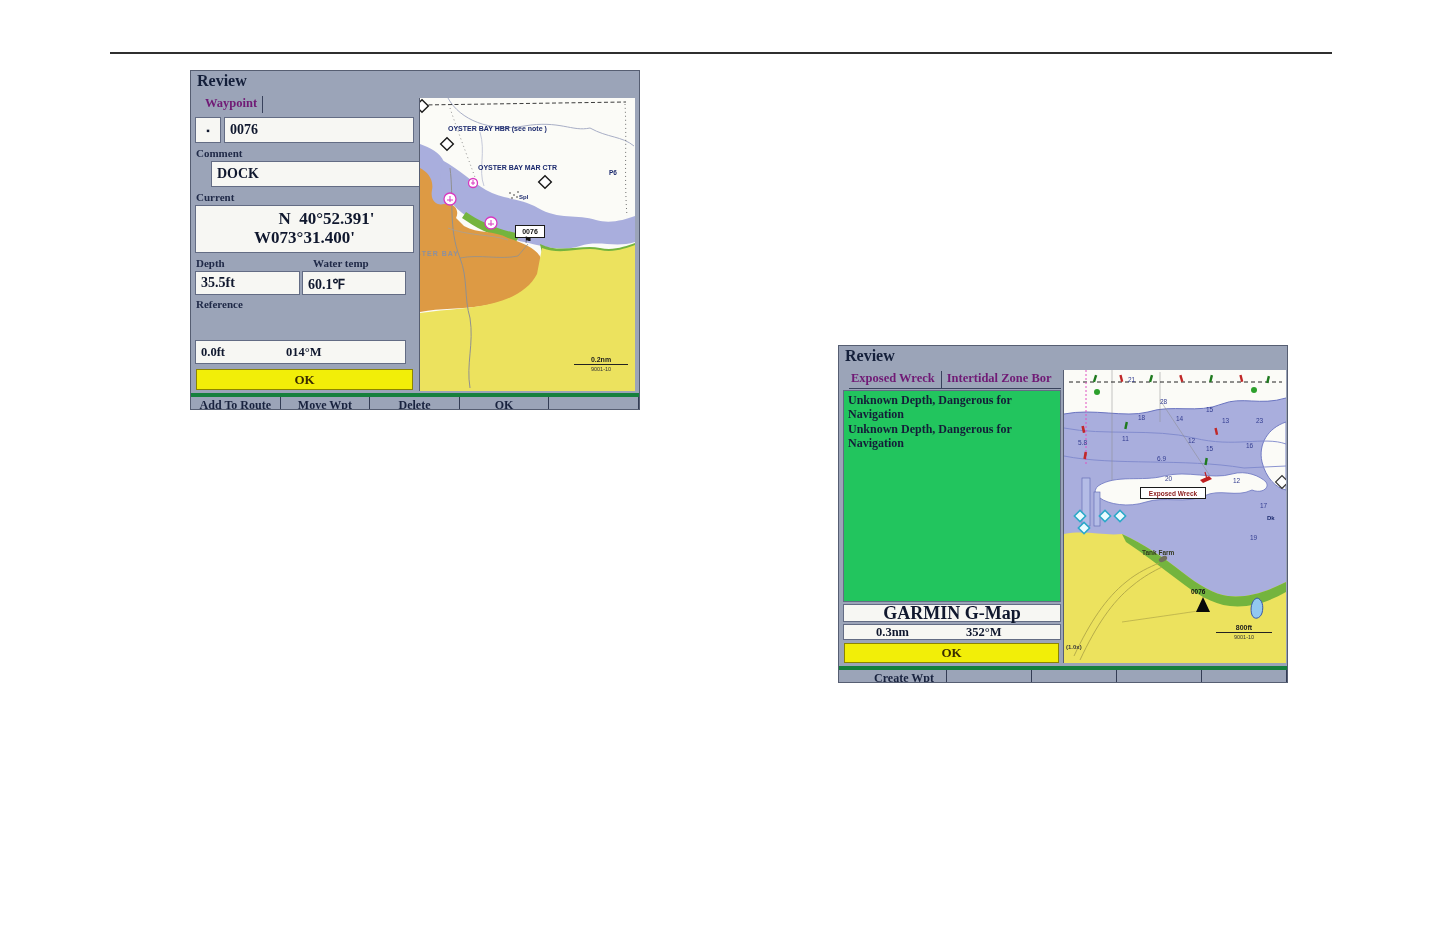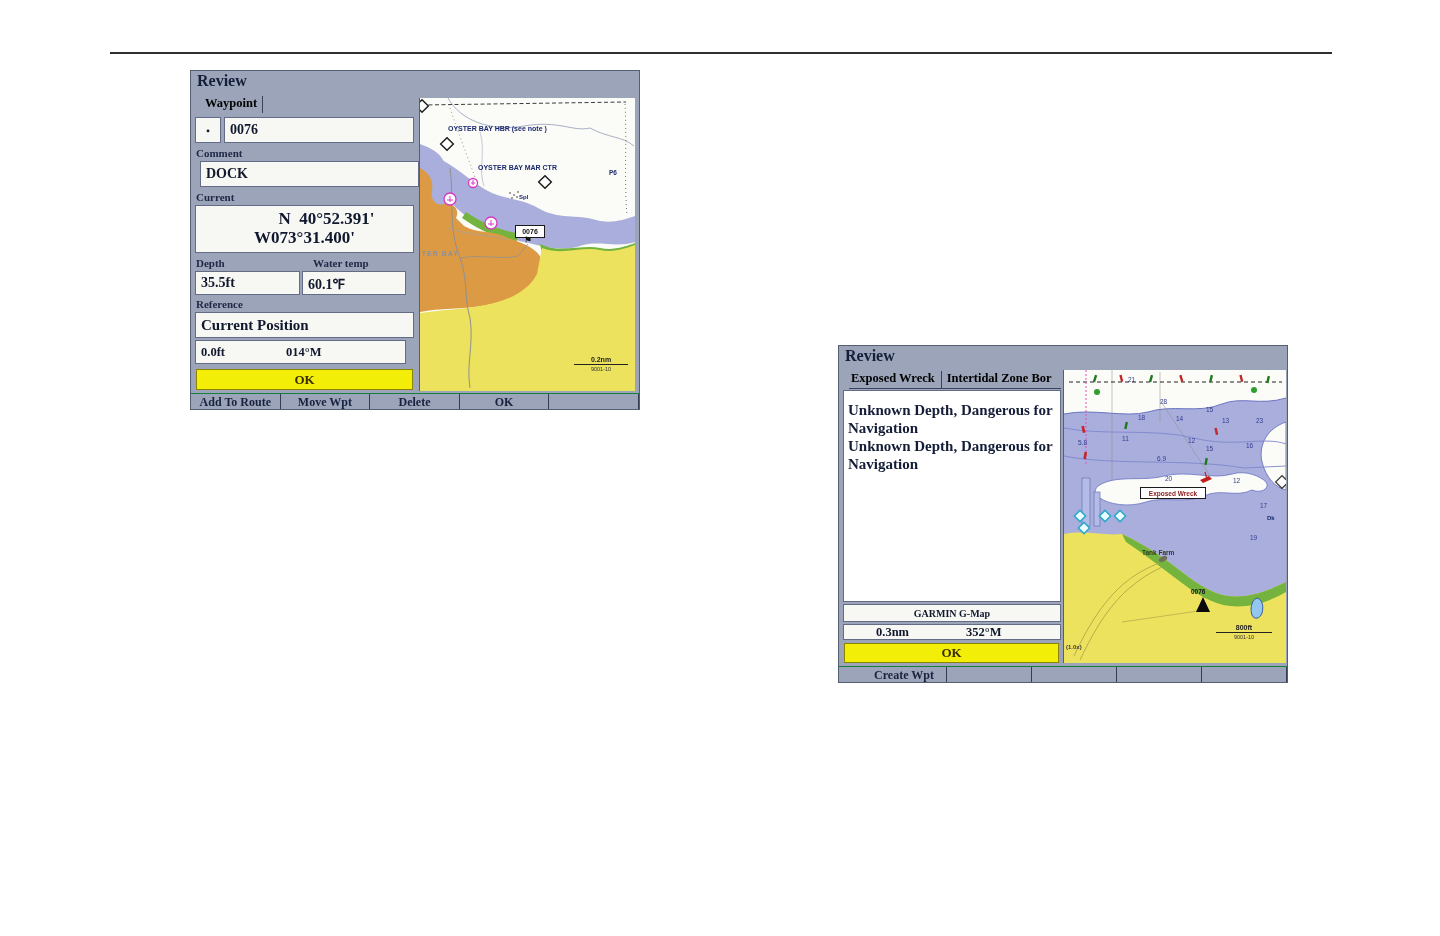--- a/index.html
+++ b/index.html
@@ -4,76 +4,75 @@
 <style>
   html,body{margin:0;padding:0;background:#eee;}
   .page{position:relative;width:1440px;height:936px;background:#ffffff;overflow:hidden;
         font-family:"Liberation Serif",serif;}
   .toprule{position:absolute;left:110px;top:52px;width:1222px;height:2px;background:#2f2f2f;}
 
   
   .screen{position:absolute;background:#9ba4b8;border:1px solid #565e72;box-sizing:border-box;
           color:#18223e;overflow:hidden;}
   .title{position:absolute;left:6px;top:1px;font-size:16px;font-weight:bold;color:#141f3a;}
-  .tab{position:absolute;font-size:12.5px;font-weight:bold;color:#000000;}
+  .tab{position:absolute;font-size:12.5px;font-weight:bold;color:#701a75;}
   .lbl{position:absolute;font-size:11px;font-weight:bold;color:#202a48;}
   .fld{position:absolute;background:#f7f7f3;border:1px solid #636c84;box-sizing:border-box;
        font-weight:bold;font-size:14px;display:flex;align-items:center;padding-left:5px;color:#10182e;}
   .fld.center{justify-content:center;padding-left:0;}
   .ok{position:absolute;background:#f2ee08;border:1px solid #8c8400;color:#3a2c00;font-weight:bold;
       font-size:13px;display:flex;align-items:center;justify-content:center;}
-  .softbar{position:absolute;left:0;right:0;height:17px;border-top:1px solid #15803d;display:flex;}
+  .softbar{position:absolute;left:0;right:0;height:17px;border-top:4px solid #15803d;display:flex;}
   .softbar>div{flex:1;border-right:1px solid #333c54;font-size:12px;font-weight:bold;
       display:flex;align-items:center;justify-content:center;color:#18223e;overflow:hidden;white-space:nowrap;}
   .map{position:absolute;border-left:1px solid #565e72;overflow:hidden;background:#fbfbf7;}
   .map svg{position:absolute;left:0;top:0;width:100%;height:100%;}
   .mlabel{position:absolute;font-family:"Liberation Sans",sans-serif;font-weight:bold;
           color:#1c2a6e;white-space:nowrap;}
   .depth{position:absolute;font-family:"Liberation Sans",sans-serif;font-size:6.5px;color:#323c90;
          white-space:nowrap;}
   .wptbox{position:absolute;background:#ffffff;border:1px solid #1a1a1a;font-family:"Liberation Sans",sans-serif;
           font-size:7px;font-weight:bold;color:#111;display:flex;align-items:center;justify-content:center;}
   .scaleblk{position:absolute;text-align:center;font-family:"Liberation Sans",sans-serif;}
   .scaleblk .s1{font-size:7px;font-weight:bold;color:#1c1c1c;display:block;line-height:7px;}
   .scaleblk .s2{font-size:5.5px;color:#333;display:block;line-height:6px;}
   .scaleblk .bar{height:1px;background:#222;margin:1px 2px;}
-  .listbox{position:absolute;background:#ffffff;border:1px solid #636c84;box-sizing:border-box;
-           padding:10px 4px;font-size:15px;font-weight:bold;line-height:1.2;color:#141d38;}
+  .listbox{position:absolute;background:#22c55e;border:1px solid #636c84;box-sizing:border-box;
+           padding:2px 4px;font-size:12px;font-weight:bold;line-height:1.2;color:#141d38;}
 </style>
 </head>
 <body>
 
 <div class="page">
   <div class="toprule"></div>
 
   <div class="screen" style="left:190px;top:70px;width:450px;height:340px;">
     <div class="title">Review</div>
     <div class="tab" style="left:14px;top:25px;padding:0 5px 2px 0;border-right:1px solid #39425c;">Waypoint</div>
 
     <div class="fld center" style="left:4px;top:46px;width:26px;height:26px;font-size:10px;">
       <span>▪</span>
     </div>
     <div class="fld" style="left:33px;top:46px;width:190px;height:26px;">0076</div>
 
     <div class="lbl" style="left:5px;top:76px;">Comment</div>
-    <div class="fld" style="left:9px;top:90px;width:219px;height:26px;">DOCK</div>
+    <div class="fld" style="left:20px;top:90px;width:219px;height:26px;">DOCK</div>
 
     <div class="lbl" style="left:5px;top:120px;">Current</div>
     <div class="fld center" style="left:4px;top:134px;width:219px;height:48px;flex-direction:column;font-size:17px;line-height:1.1;">
       <span style="white-space:pre;margin-left:44px;">N  40°52.391'</span>
       <span>W073°31.400'</span>
     </div>
 
     <div class="lbl" style="left:5px;top:186px;">Depth</div>
     <div class="lbl" style="left:114px;top:186px;margin-left:8px;">Water temp</div>
     <div class="fld" style="left:4px;top:200px;width:105px;height:24px;">35.5ft</div>
     <div class="fld" style="left:111px;top:200px;width:104px;height:24px;">60.1℉</div>
 
     <div class="lbl" style="left:5px;top:227px;">Reference</div>
-    <div class="fld" style="left:4px;top:241px;width:219px;height:26px;font-size:15px;">Current Position</div>
     <div class="fld" style="left:4px;top:269px;width:211px;height:24px;font-size:12.5px;text-align:center;">
       <span>0.0ft</span>
       <span style="position:absolute;left:90px;">014°M</span>
     </div>
 
     <div class="ok" style="left:5px;top:298px;width:215px;height:19px;">OK</div>
 
     <div class="softbar" style="top:322px;">
       <div>Add To Route</div>
       <div>Move Wpt</div>
@@ -142,21 +141,21 @@
     <div style="position:absolute;left:10px;top:25px;width:212px;display:flex;border-bottom:1px solid #39425c;overflow:hidden;">
       <div class="tab" style="position:static;padding:0 6px 2px 2px;border-right:1px solid #39425c;white-space:nowrap;">Exposed Wreck</div>
       <div class="tab" style="position:static;padding:0 0 2px 5px;white-space:nowrap;">Intertidal Zone Bor</div>
     </div>
 
     <div class="listbox" style="left:4px;top:44px;width:218px;height:212px;">
       <div>Unknown Depth, Dangerous for Navigation</div>
       <div>Unknown Depth, Dangerous for Navigation</div>
     </div>
 
-    <div class="fld center" style="left:4px;top:258px;width:218px;height:18px;font-size:10px;">GARMIN G-Map</div>
+    <div class="fld center" style="left:4px;top:258px;width:218px;height:18px;font-size:18px;">GARMIN G-Map</div>
     <div class="fld" style="left:4px;top:278px;width:218px;height:16px;font-size:12.5px;">
       <span style="position:absolute;left:32px;text-align:right;">0.3nm</span>
       <span style="position:absolute;left:122px;">352°M</span>
     </div>
 
     <div class="ok" style="left:5px;top:297px;width:213px;height:18px;">OK</div>
 
     <div class="softbar" style="top:320px;padding-left:23px;">
       <div>Create Wpt</div>
       <div></div>

